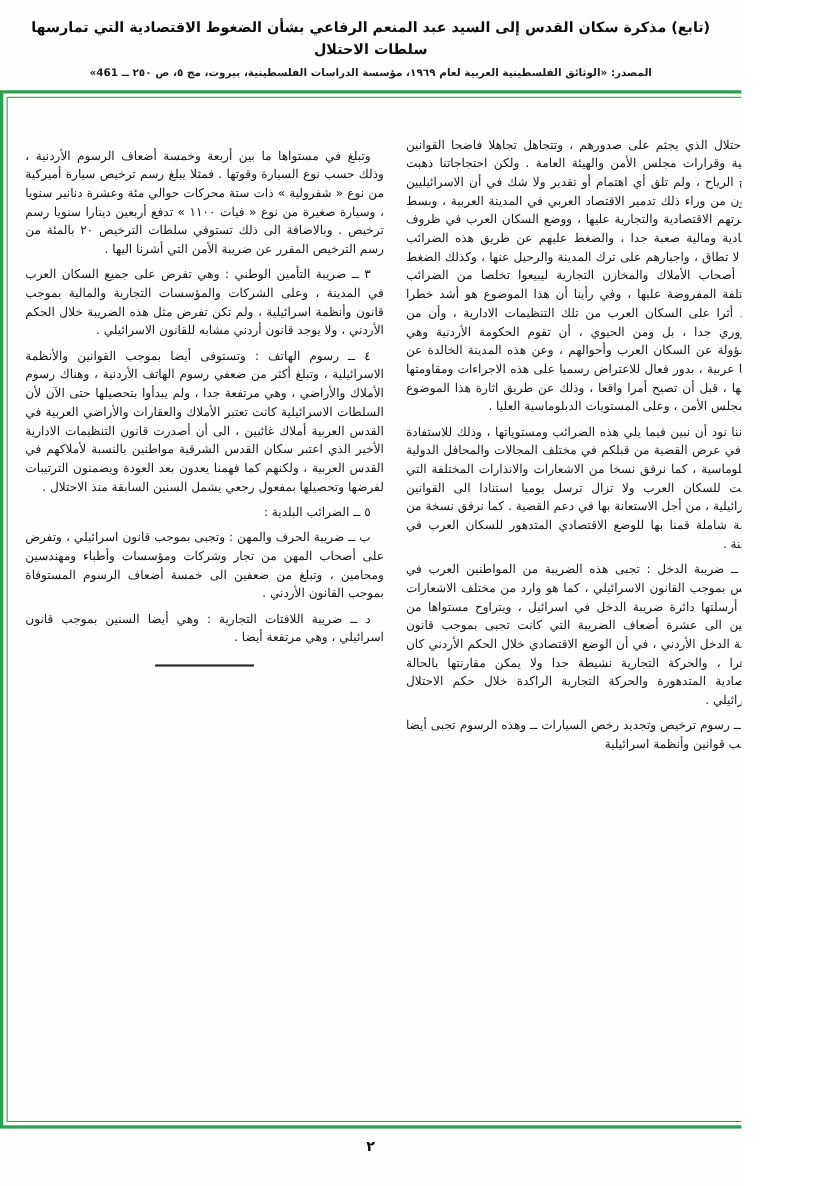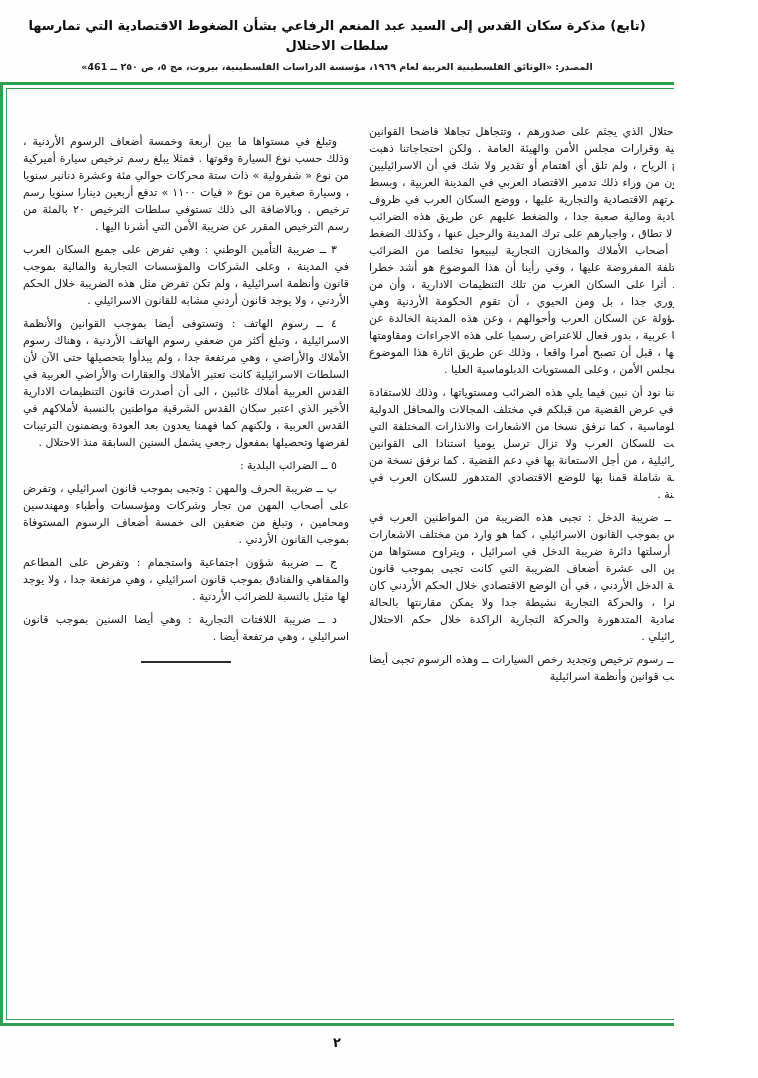--- a/index.html
+++ b/index.html
@@ -54,21 +54,20 @@
 
               <p class="para">٣ ــ ضريبة التأمين الوطني : وهي تفرض على جميع السكان العرب في المدينة ، وعلى الشركات والمؤسسات التجارية والمالية بموجب قانون وأنظمة اسرائيلية ، ولم تكن تفرض مثل هذه الضريبة خلال الحكم الأردني ، ولا يوجد قانون أردني مشابه للقانون الاسرائيلي .</p>
 
               <p class="para">٤ ــ رسوم الهاتف : وتستوفى أيضا بموجب القوانين والأنظمة الاسرائيلية ، وتبلغ أكثر من ضعفي رسوم الهاتف الأردنية ، وهناك رسوم الأملاك والأراضي ، وهي مرتفعة جدا ، ولم يبدأوا بتحصيلها حتى الآن لأن السلطات الاسرائيلية كانت تعتبر الأملاك والعقارات والأراضي العربية في القدس العربية أملاك غائبين ، الى أن أصدرت قانون التنظيمات الادارية الأخير الذي اعتبر سكان القدس الشرقية مواطنين بالنسبة لأملاكهم في القدس العربية ، ولكنهم كما فهمنا يعدون بعد العودة ويضمنون الترتيبات لفرضها وتحصيلها بمفعول رجعي يشمل السنين السابقة منذ الاحتلال .</p>
 
               <p class="para">٥ ــ الضرائب البلدية :</p>
 
 
               <p class="para">ب ــ ضريبة الحرف والمهن : وتجبى بموجب قانون اسرائيلي ، وتفرض على أصحاب المهن من تجار وشركات ومؤسسات وأطباء ومهندسين ومحامين ، وتبلغ من ضعفين الى خمسة أضعاف الرسوم المستوفاة بموجب القانون الأردني .</p>
 
-              <p class="para">ج ــ ضريبة شؤون اجتماعية واستجمام : وتفرض على المطاعم والمقاهي والفنادق بموجب قانون اسرائيلي ، وهي مرتفعة جدا ، ولا يوجد لها مثيل بالنسبة للضرائب الأردنية .</p>
 
               <p class="para">د ــ ضريبة اللافتات التجارية : وهي أيضا السنين بموجب قانون اسرائيلي ، وهي مرتفعة أيضا .</p>
 
             </div>
           <div class="end-rule"></div>
         </div>
 
       </div>
     </div>
   </div>

